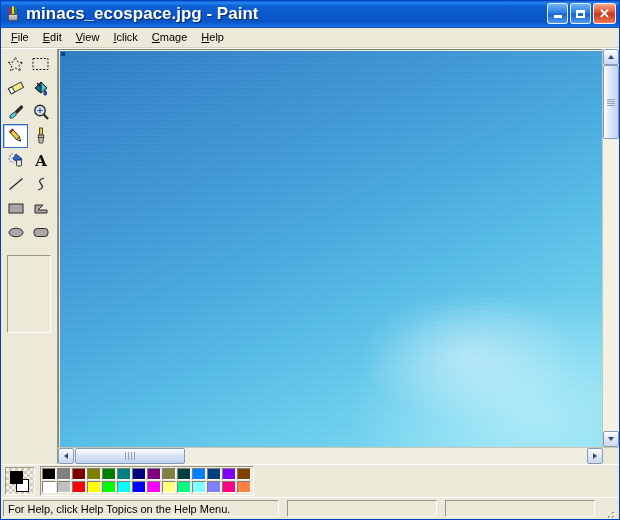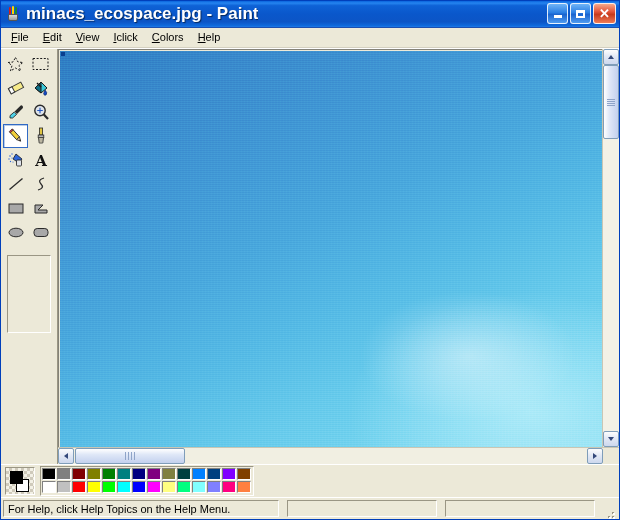--- a/index.html
+++ b/index.html
@@ -254,21 +254,21 @@
           <span class="x-g">✕</span>
         </div>
     </div>
   </div>
 
   <div class="menubar">
     <div class="menu-item"><u>F</u><span>ile</span></div>
     <div class="menu-item"><u>E</u><span>dit</span></div>
     <div class="menu-item"><u>V</u><span>iew</span></div>
     <div class="menu-item"><u>I</u><span>click</span></div>
-    <div class="menu-item"><u>C</u><span>olors</span></div>
+    <div class="menu-item"><u>C</u><span>mage</span></div>
     <div class="menu-item"><u>H</u><span>elp</span></div>
   </div>
 
   <div class="client">
 
     <div class="toolbox">
       <div class="tool-grid">
 
         <div class="tool">
           <svg width="17" height="17" viewBox="0 0 17 17">

